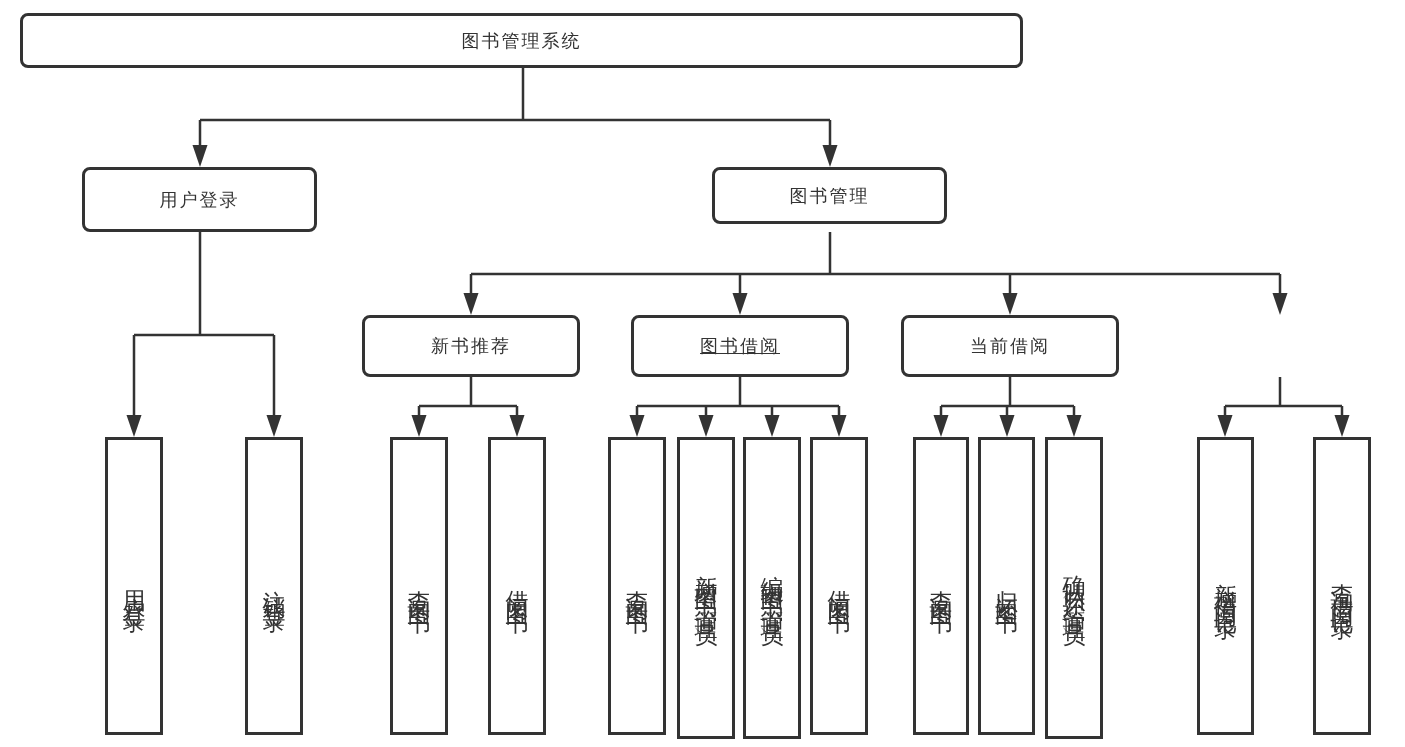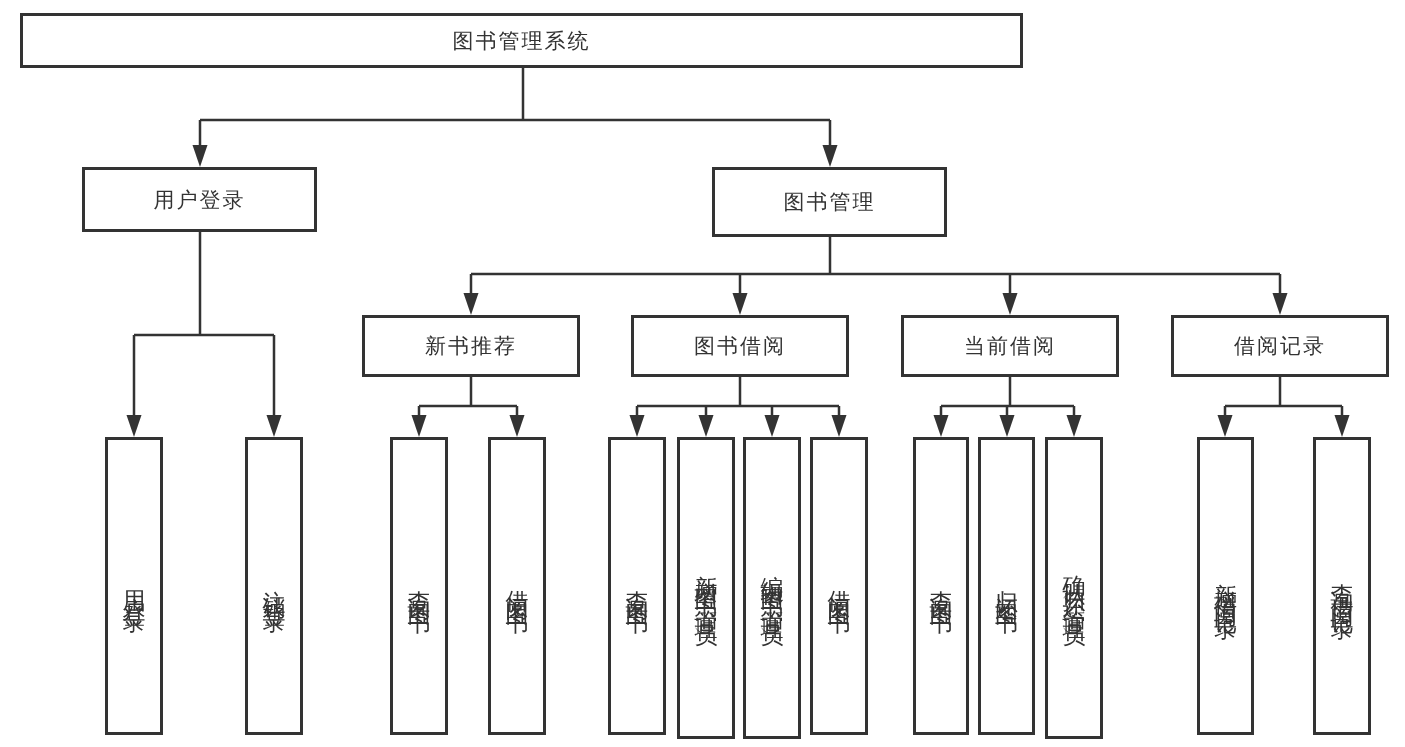--- a/index.html
+++ b/index.html
@@ -19,43 +19,44 @@
     position: absolute;
     box-sizing: border-box;
     border: 3px solid #333333;
     background: #ffffff;
     color: #333333;
     display: flex;
     align-items: center;
     justify-content: center;
   }
   .box {
-    font-size: 21px;
+    font-size: 18px;
     letter-spacing: 2px;
     white-space: nowrap;
+    border-radius: 8px;
   }
   .vbox {
     top: 437px;
     width: 58px;
     height: 298px;
   }
   .vbox span {
     writing-mode: vertical-rl;
     text-orientation: mixed;
     font-size: 23px;
     letter-spacing: 7px;
     line-height: 1;
     white-space: nowrap;
   }
   
   #node-root      { left: 20px;   top: 13px;  width: 1003px; height: 55px; }
   #node-login     { left: 82px;   top: 167px; width: 235px;  height: 65px; }
-  #node-bookmgmt  { left: 712px;  top: 167px; width: 235px;  height: 70px; }
+  #node-bookmgmt  { left: 712px;  top: 167px; width: 235px;  height: 57px; }
   #node-newbooks  { left: 362px;  top: 315px; width: 218px;  height: 62px; }
-  #node-borrowing { left: 631px;  top: 315px; width: 218px;  height: 62px; }
+  #node-borrowing { left: 631px;  top: 315px; width: 218px;  height: 62px; text-decoration: underline; }
   #node-current   { left: 901px;  top: 315px; width: 218px;  height: 62px; font-family: Liberation Mono, monospace; }
   #node-records   { left: 1171px; top: 315px; width: 218px;  height: 62px; }
   
   #leaf-login-user    { left: 105px;  }
   #leaf-login-logout  { left: 245px;  }
   #leaf-nb-query      { left: 390px;  }
   #leaf-nb-borrow     { left: 488px;  }
   #leaf-bb-query      { left: 608px;  }
   #leaf-bb-add        { left: 677px;  height: 302px; }
   #leaf-bb-edit       { left: 743px;  height: 302px; }
@@ -143,23 +144,20 @@
 
   <div class="box" id="node-newbooks">
     <span>新书推荐</span>
   </div>
   <div class="box" id="node-borrowing">
     <span>图书借阅</span>
   </div>
   <div class="box" id="node-current">
     <span>当前借阅</span>
   </div>
-  <div class="box" id="node-records">
-    <span>借阅记录</span>
-  </div>
 
   <div class="vbox" id="leaf-login-user">
     <span>用户登录</span>
   </div>
   <div class="vbox" id="leaf-login-logout">
     <span>注销登录</span>
   </div>
 
   <div class="vbox" id="leaf-nb-query">
     <span>查询图书</span>

